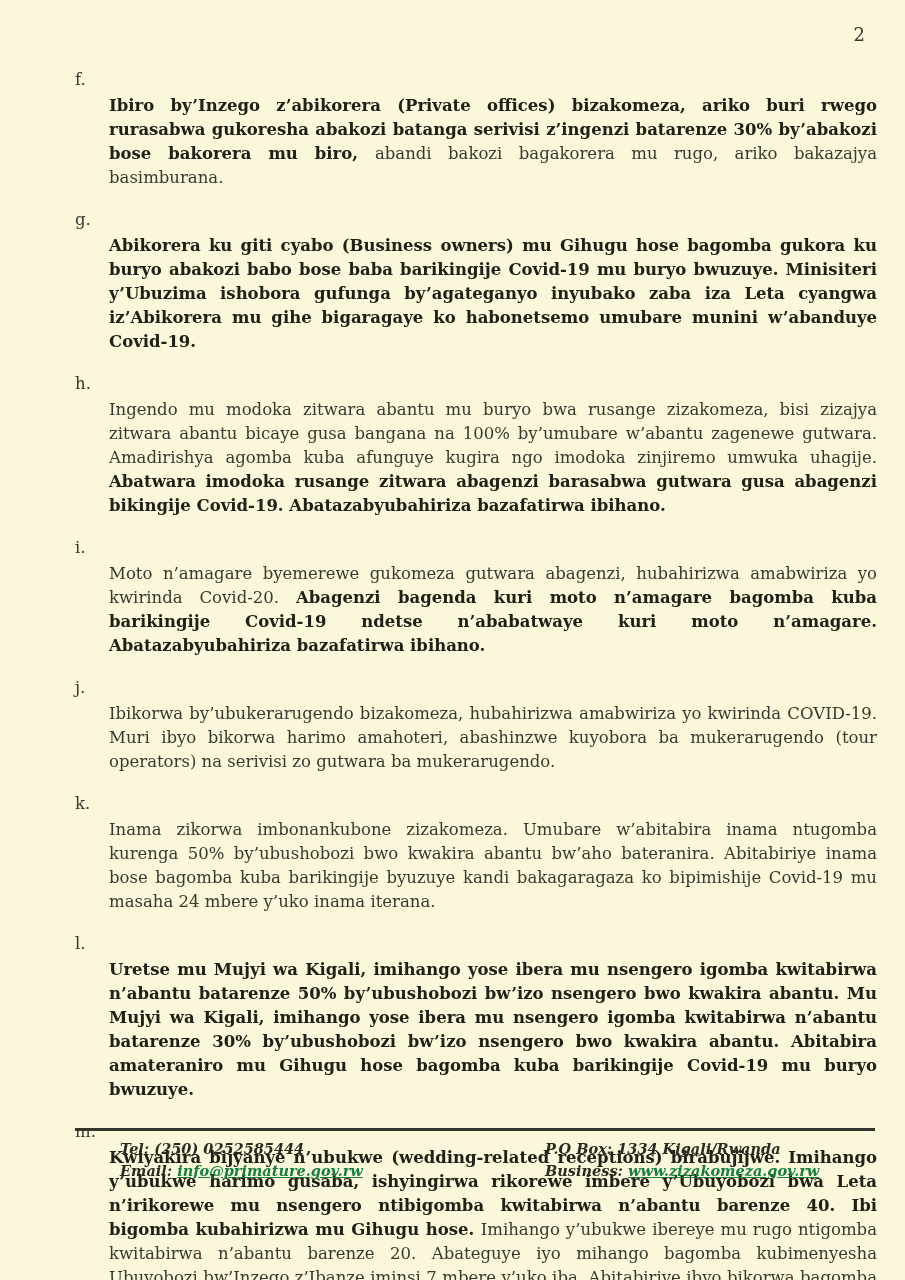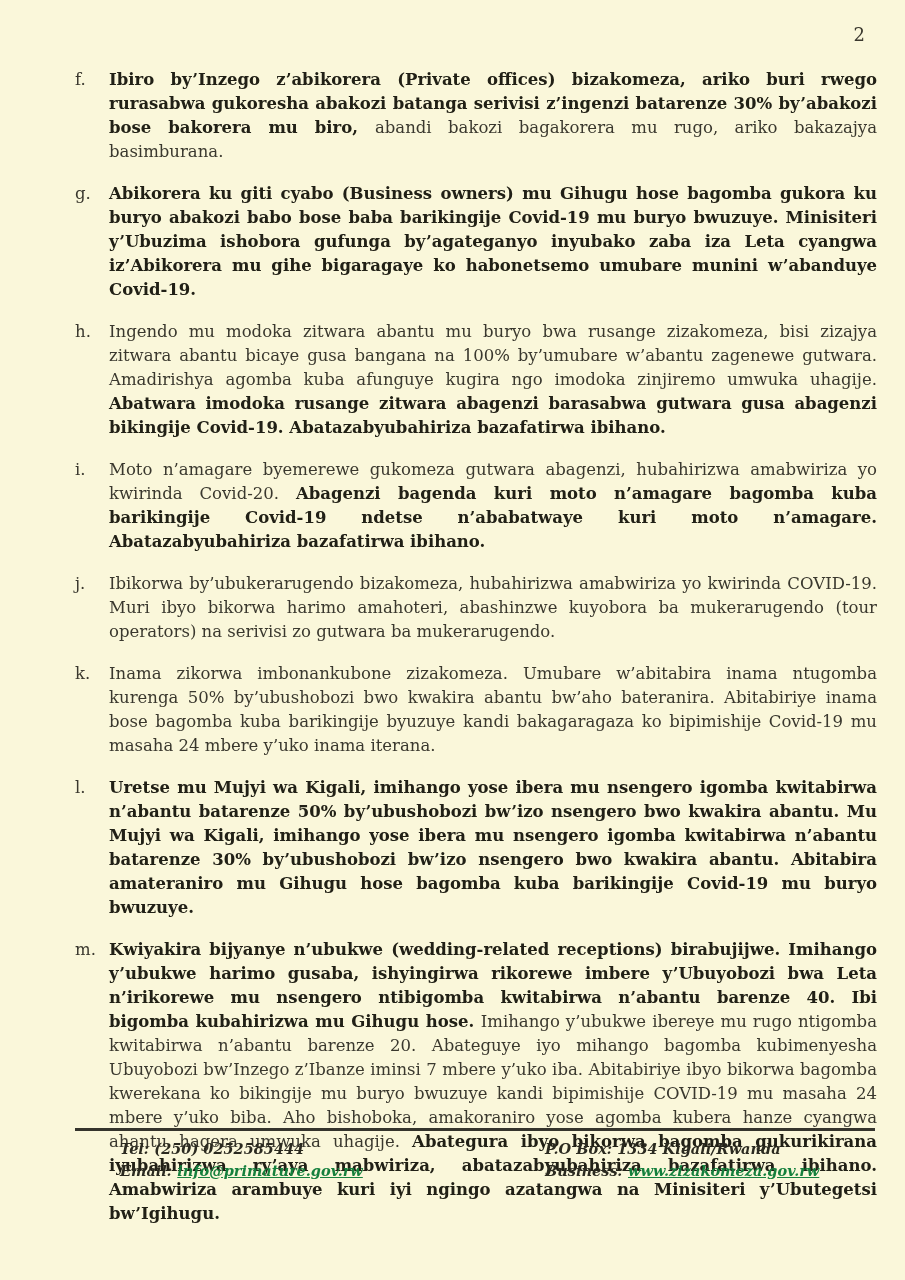--- a/index.html
+++ b/index.html
@@ -40,20 +40,21 @@
     line-height: 24px;
   }
   .marker {
     flex: 0 0 34px;
     width: 34px;
     color: #3a382e;
   }
   .item-text {
     flex: 1;
     text-align: justify;
+    margin-top: 26px;
   }
   .seg { color: #3a382e; }
   .seg.bold {
     font-weight: bold;
     color: #212016;
   }
   footer.page-footer {
     position: absolute;
     left: 75px;
     right: 30px;

